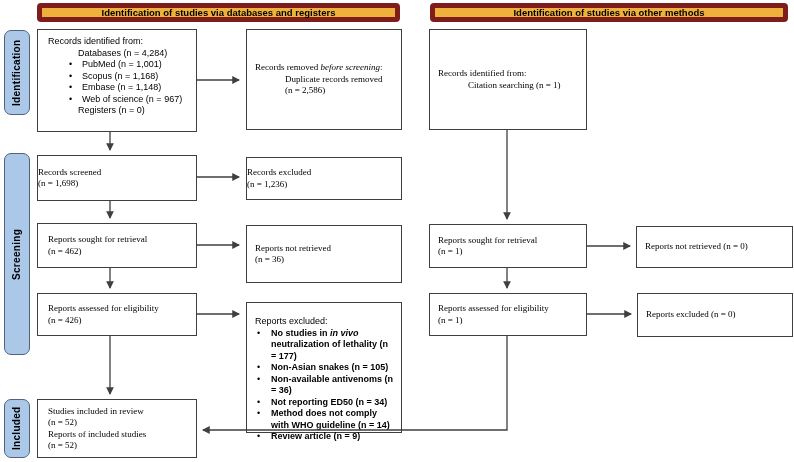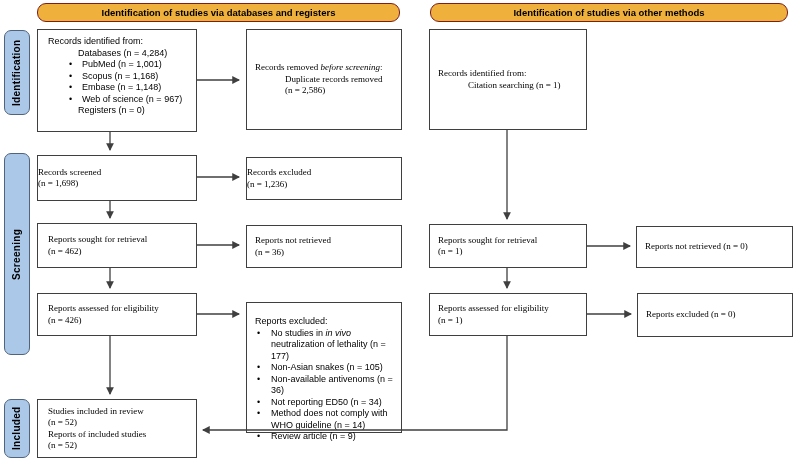--- a/index.html
+++ b/index.html
@@ -2,21 +2,21 @@
 <html><head>
 <meta charset="utf-8">
 <style>
   html,body{margin:0;padding:0;background:#fff;}
   .canvas{
     position:relative;width:794px;height:462px;background:#ffffff;
     font-family:"Liberation Sans",sans-serif;font-size:9px;line-height:11.5px;color:#000;
     overflow:hidden;
   }
   .hdr{
-    position:absolute;height:19px;background:#EFB13C;border:1px solid #7f1d1d;border-radius:9px;
+    position:absolute;height:19px;background:#EFB13C;border:5px solid #7f1d1d;border-radius:4px;
     display:flex;align-items:center;justify-content:center;
     font-weight:bold;font-size:9.5px;box-sizing:border-box;
   }
   #h1{left:37px;top:3px;width:363px;}
   #h2{left:430px;top:3px;width:358px;}
   .side{
     position:absolute;width:26px;left:4px;background:#ABC8E8;border:1.3px solid #51647B;border-radius:7px;
     display:flex;align-items:center;justify-content:center;
     font-weight:bold;font-size:10px;box-sizing:border-box;
     writing-mode:vertical-rl;transform:rotate(180deg);letter-spacing:.3px;
@@ -28,34 +28,34 @@
     position:absolute;background:#fff;border:1.4px solid #3F3F3F;box-sizing:border-box;
   }
   .vc{display:flex;flex-direction:column;justify-content:center;font-family:Liberation Serif, serif;}
   #b1{left:37px;top:29px;width:160px;height:103px;padding:6px 4px 4px 10px;}
   #b2{left:37px;top:155px;width:160px;height:46px;}
   #b3{left:37px;top:223px;width:160px;height:45px;padding-left:10px;}
   #b4{left:37px;top:293px;width:160px;height:43px;padding-left:10px;}
   #b5{left:37px;top:399px;width:160px;height:59px;padding-left:10px;}
   #c1{left:246px;top:29px;width:156px;height:101px;padding:0 6px 0 8px;}
   #c2{left:246px;top:157px;width:156px;height:43px;padding-left:0;}
-  #c3{left:246px;top:225px;width:156px;height:43px;padding-left:8px;}
+  #c3{left:246px;top:225px;width:156px;height:58px;padding-left:8px;}
   #c4{left:246px;top:302px;width:156px;height:131px;padding:13px 2px 2px 8px;}
   #d1{left:429px;top:29px;width:158px;height:101px;padding-left:8px;}
   #d2{left:429px;top:224px;width:158px;height:44px;padding-left:8px;}
   #d3{left:429px;top:293px;width:158px;height:43px;padding-left:8px;}
   #e1{left:636px;top:226px;width:157px;height:42px;padding-left:8px;}
   #e2{left:637px;top:293px;width:156px;height:44px;padding-left:8px;}
   .indent{margin-left:30px;}
   .brow{display:flex;margin-left:21px;}
   .brow .dot{width:13px;flex:none;}
   .brow .btxt{flex:1;}
   #c4 .brow{margin-left:2px;}
   #c4 .brow .dot{width:14px;}
-  #c4 .brow .btxt{max-width:124px;}
+  #c4 .brow .btxt{max-width:124px;font-weight:bold;}
   .it{font-style:italic;}
   .arrows{position:absolute;left:0;top:0;pointer-events:none;}
 </style>
 </head>
 <body>
 
 <div class="canvas">
 
   <div class="hdr" id="h1">Identification of studies via databases and registers</div>
   <div class="hdr" id="h2">Identification of studies via other methods</div>

